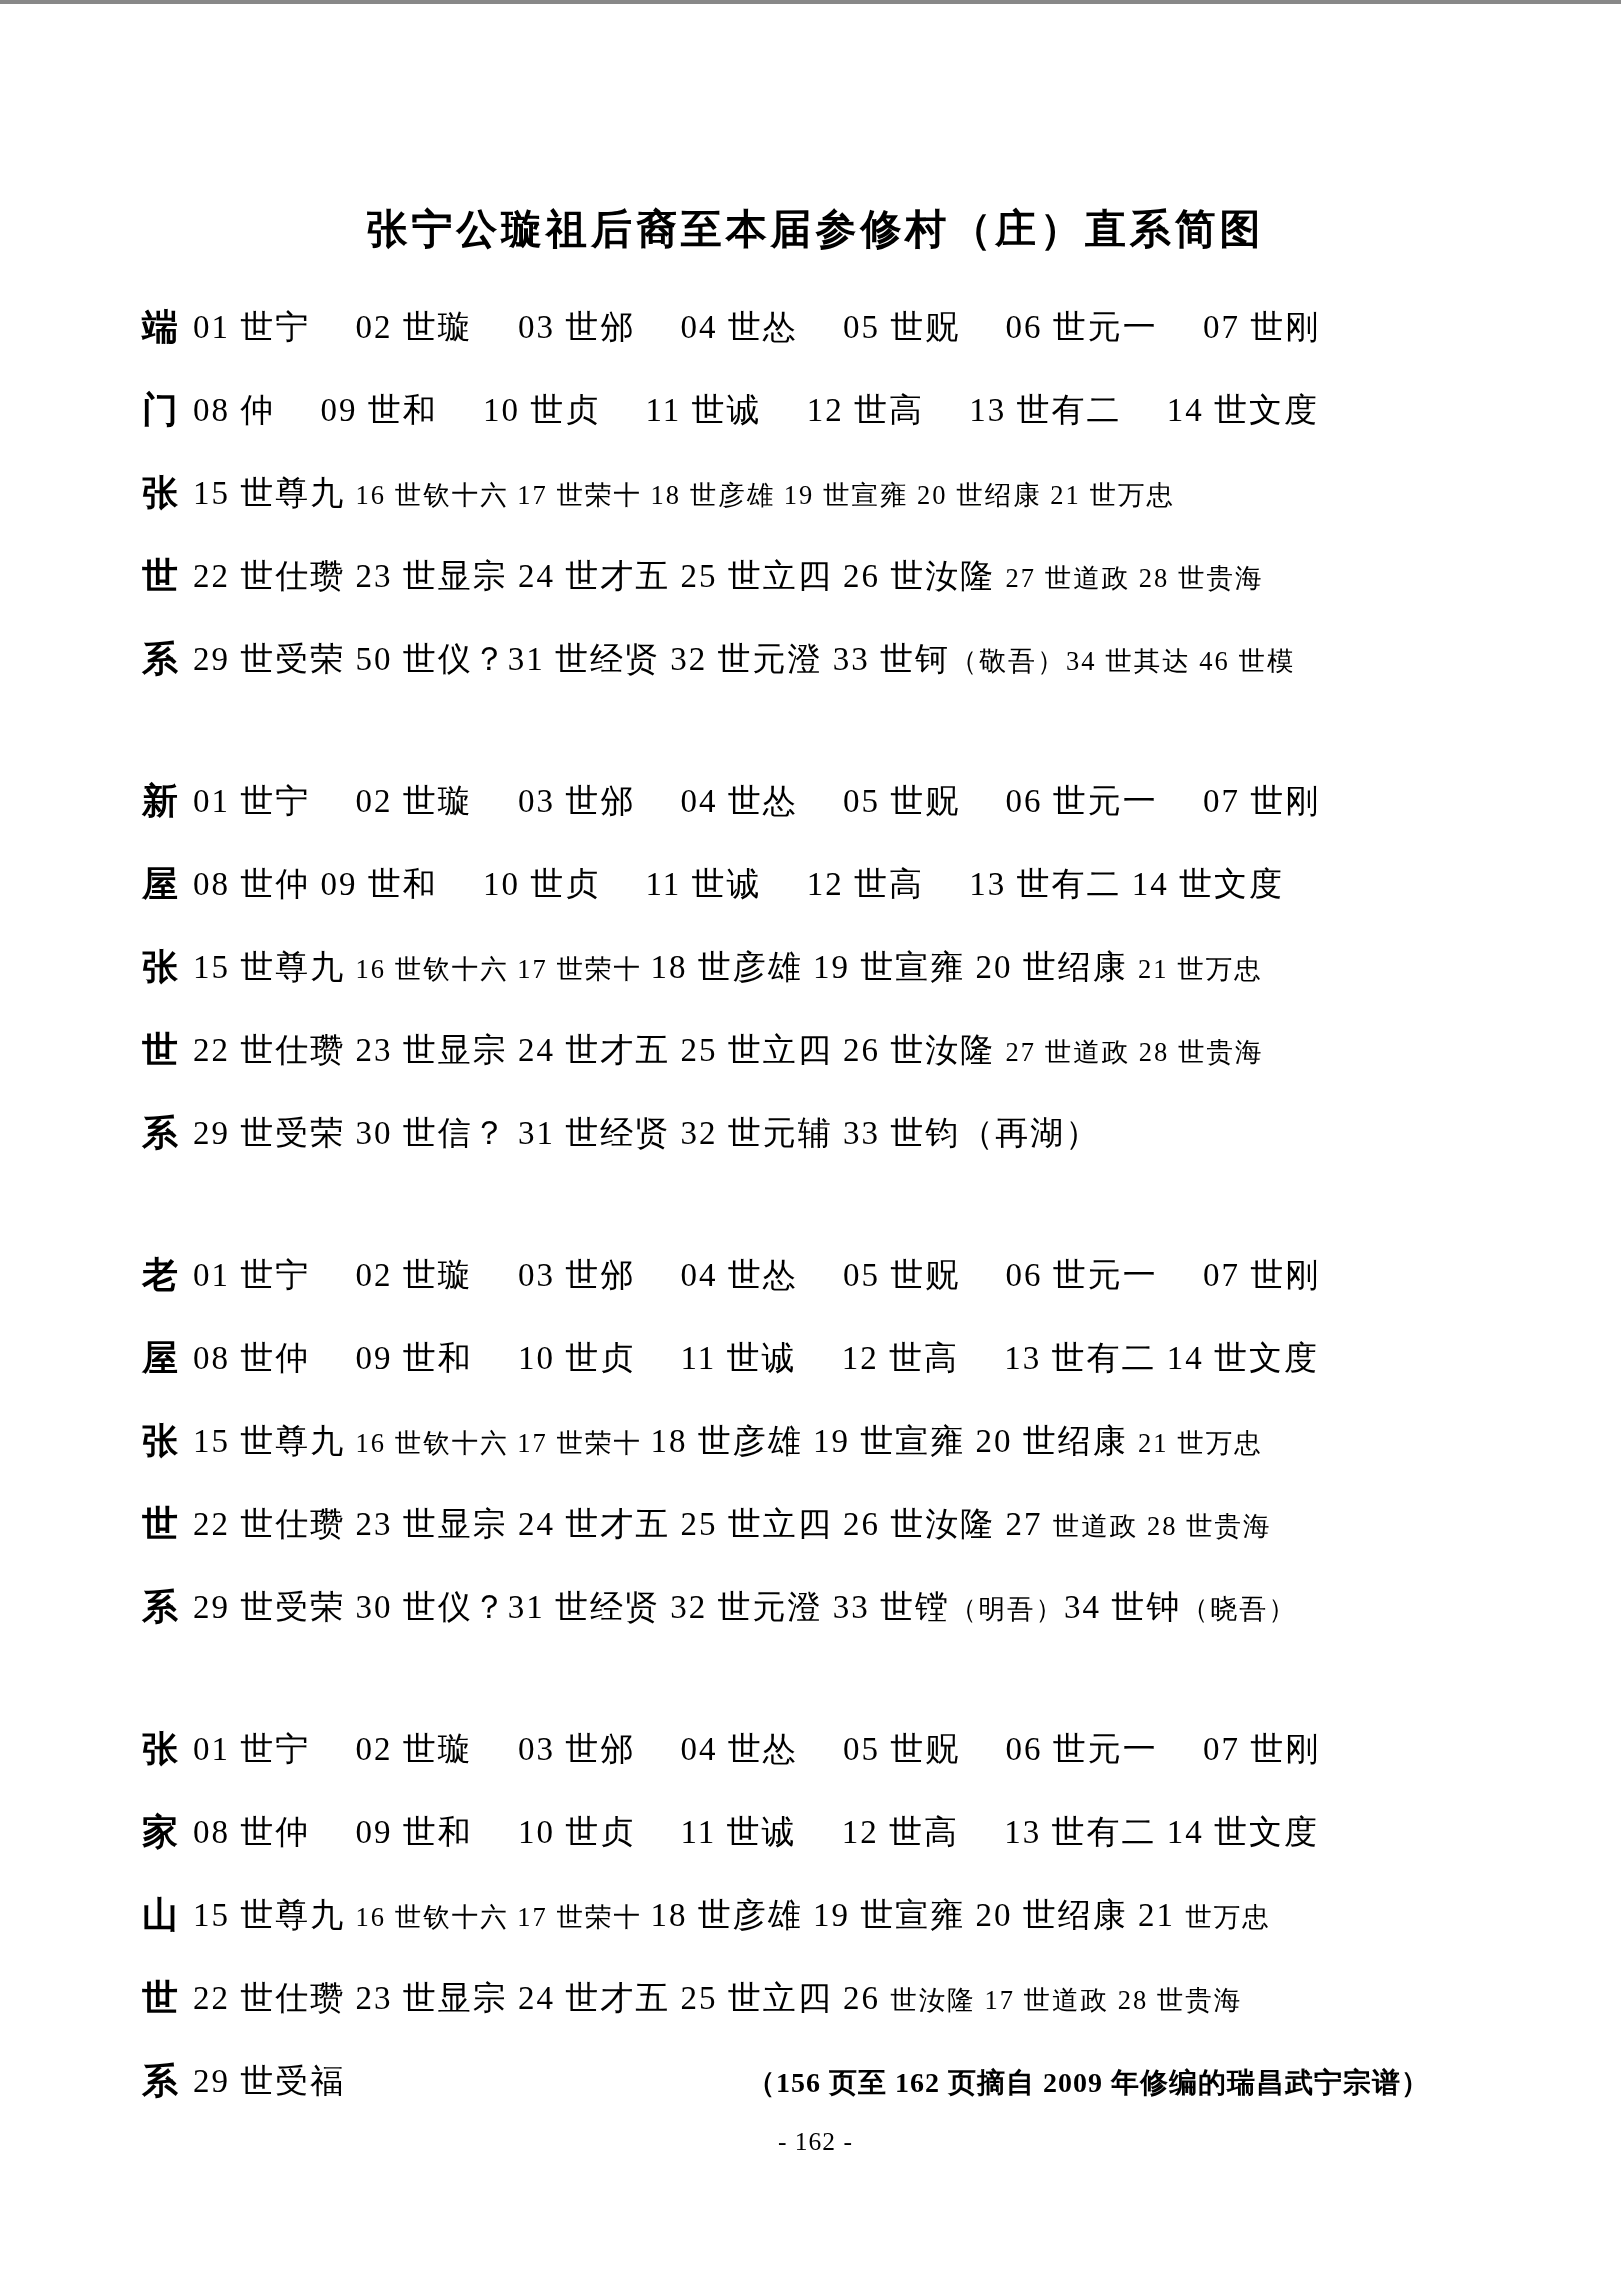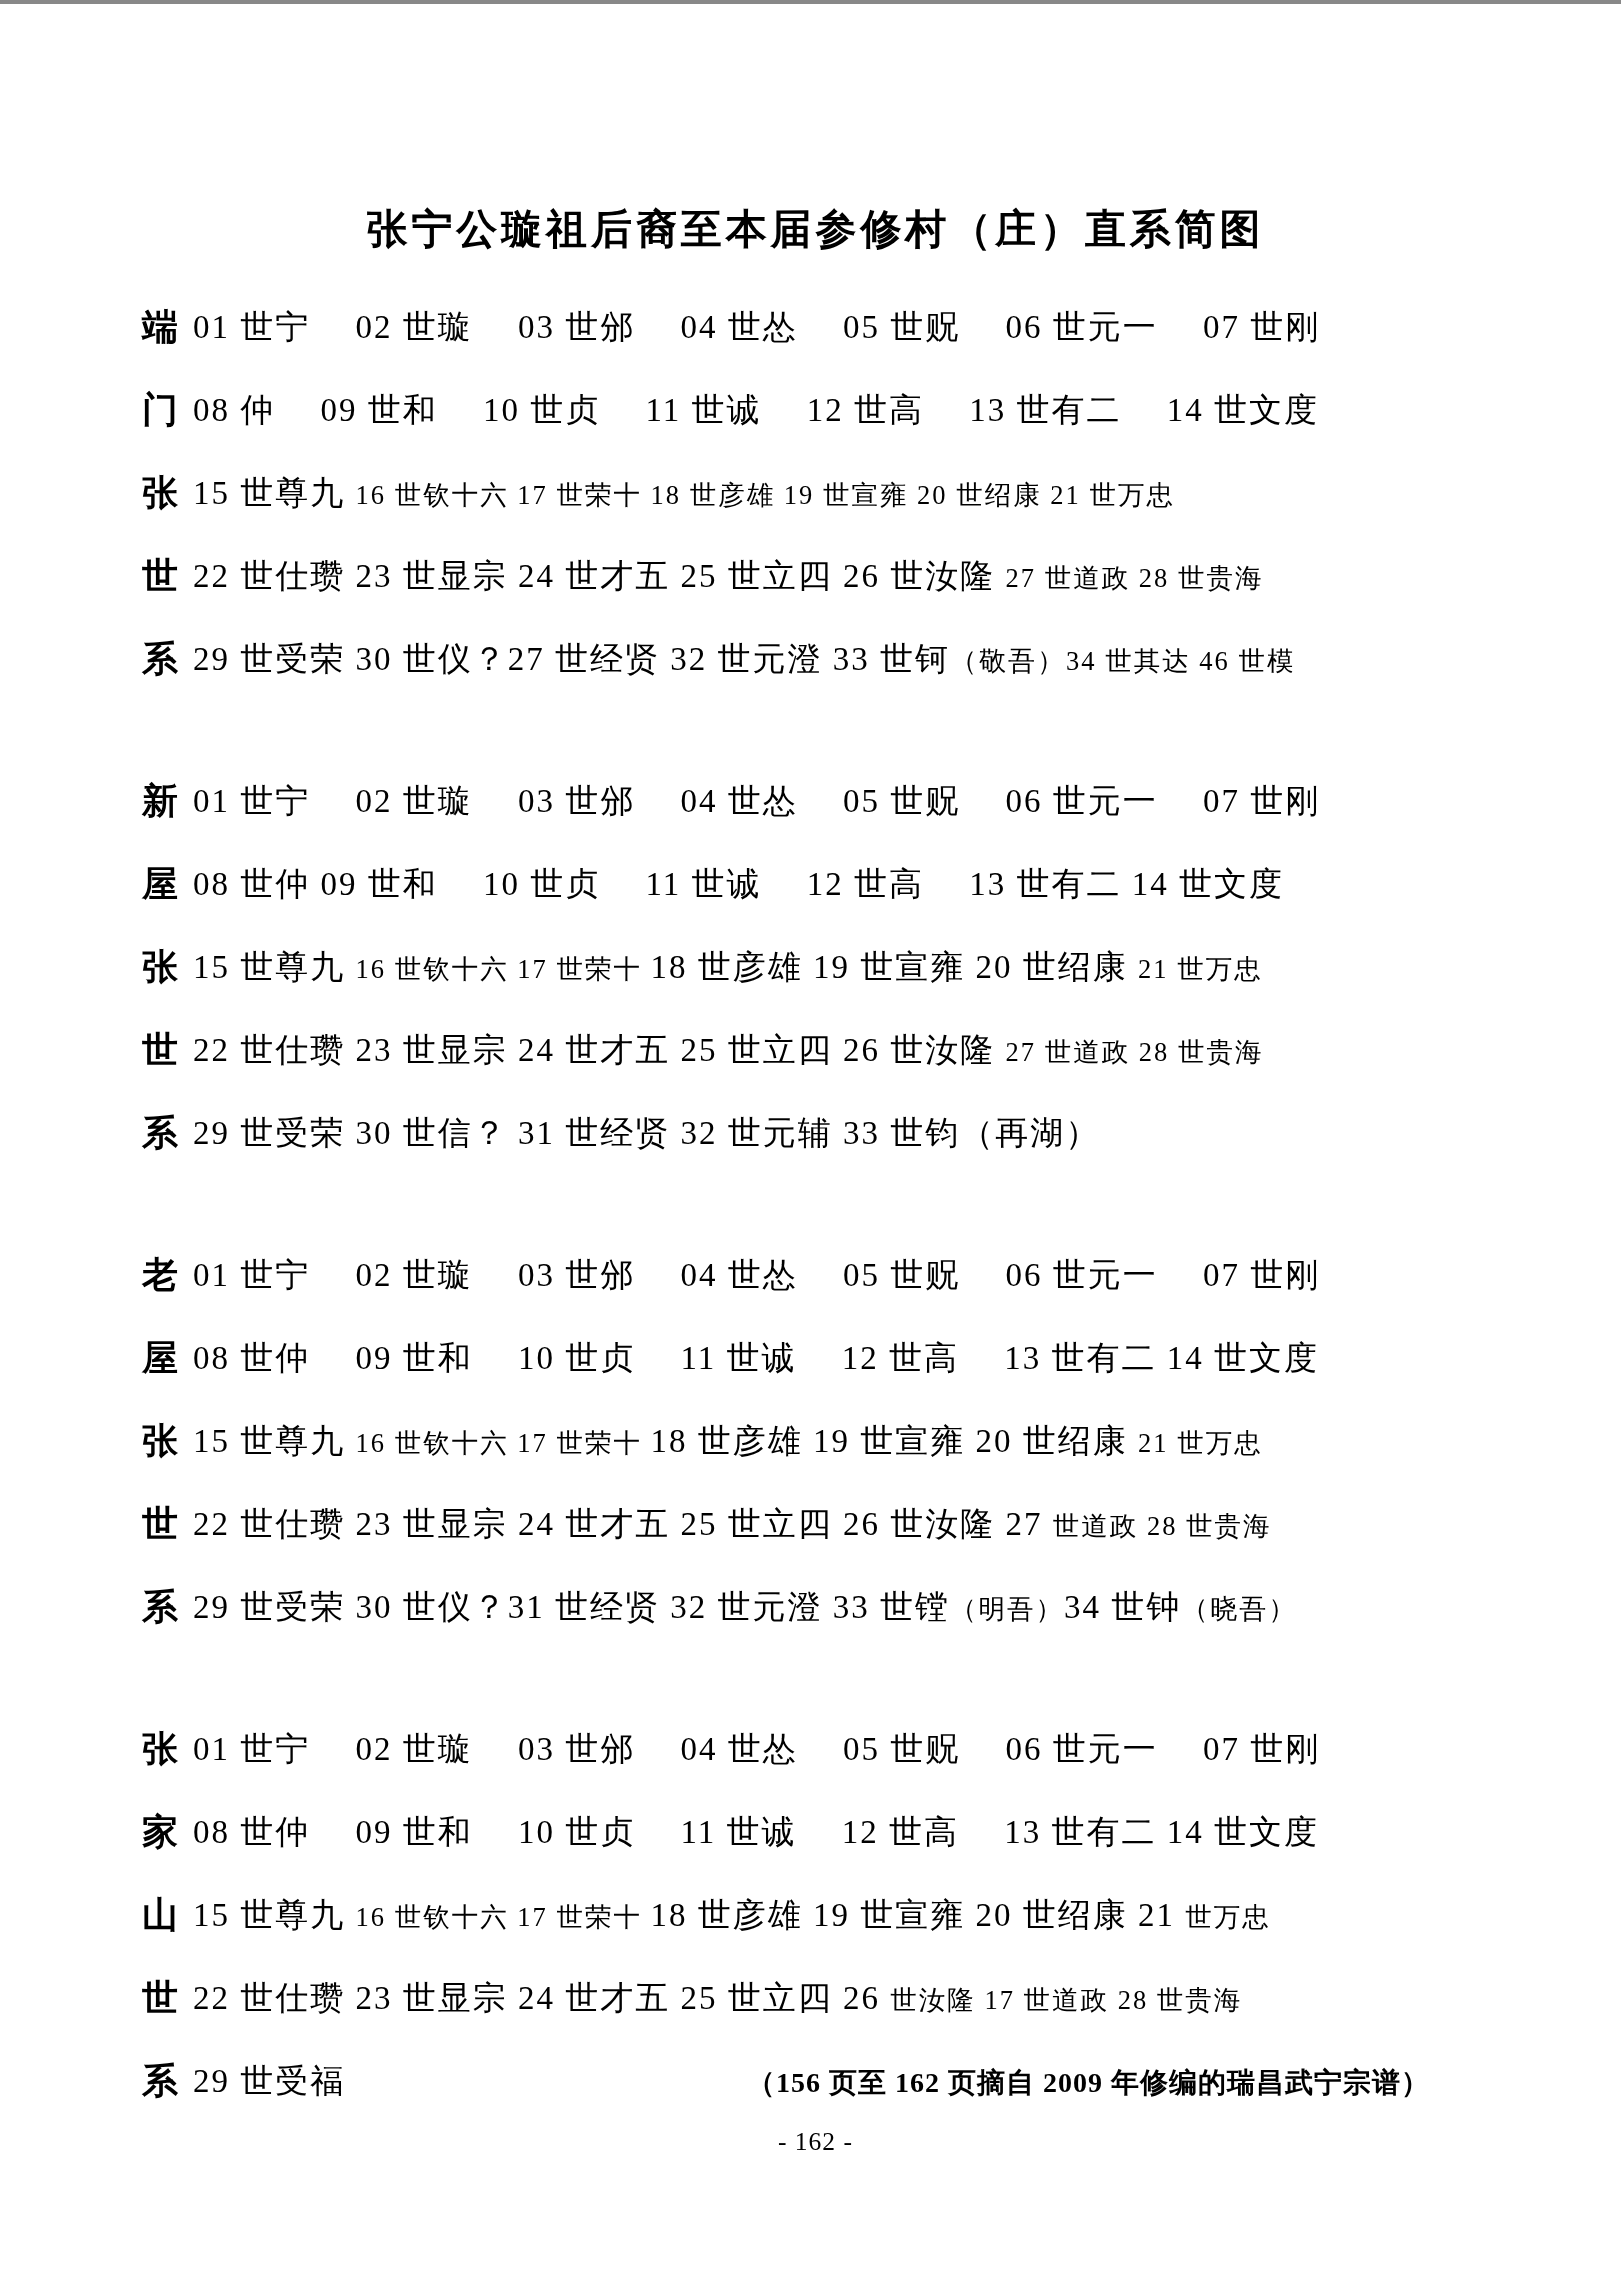--- a/index.html
+++ b/index.html
@@ -71,21 +71,21 @@
           <div class="row">
             <span class="lab">世</span>
             <div class="content">
               <span class="seg n">22 世仕瓒 23 世显宗 24 世才五 25 世立四 26 世汝隆 </span>
               <span class="seg s">27 世道政 28 世贵海</span>
             </div>
           </div>
           <div class="row">
             <span class="lab">系</span>
             <div class="content">
-              <span class="seg n">29 世受荣 30 世仪？27 世经贤 32 世元澄 33 世钶</span>
+              <span class="seg n">29 世受荣 50 世仪？31 世经贤 32 世元澄 33 世钶</span>
               <span class="seg x">（敬吾）</span>
               <span class="seg s">34 世其达 46 世模</span>
             </div>
           </div>
         </div>
         <div class="section">
           <div class="row">
             <span class="lab">新</span>
             <div class="content">
               <span class="seg n">01 世宁　 02 世璇　 03 世邠　 04 世怂　 05 世贶　 06 世元一　 07 世刚</span>

